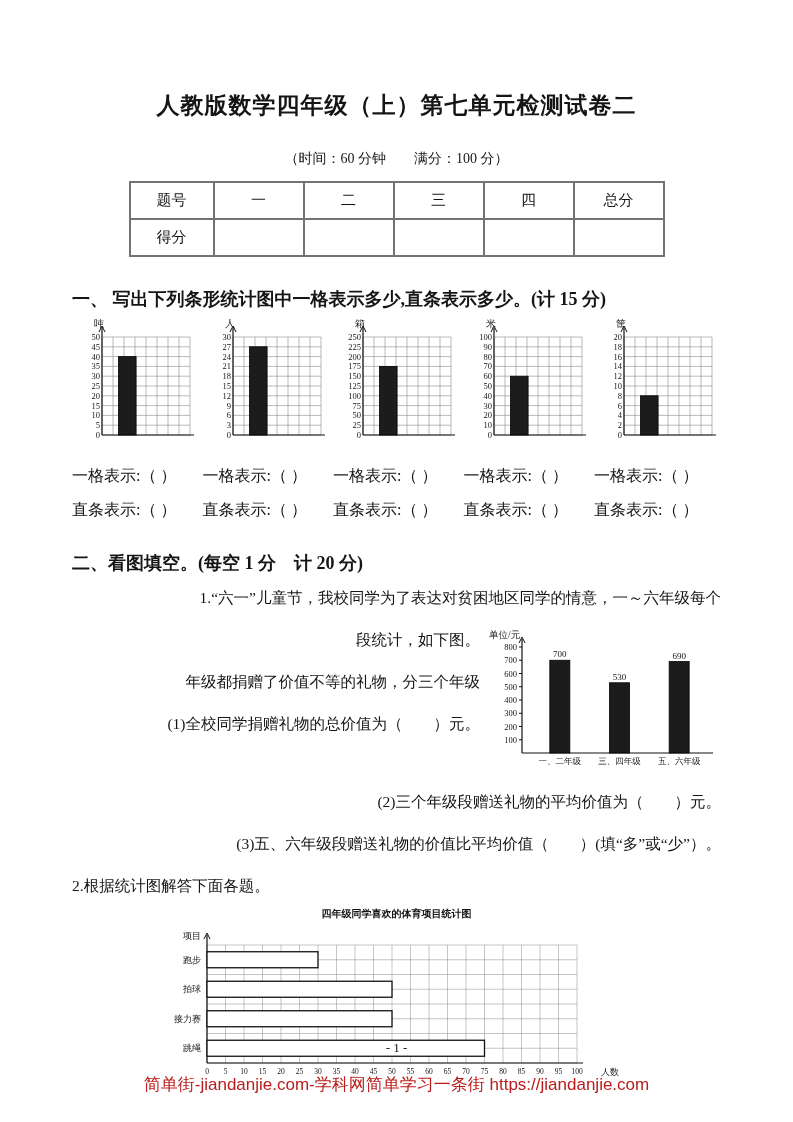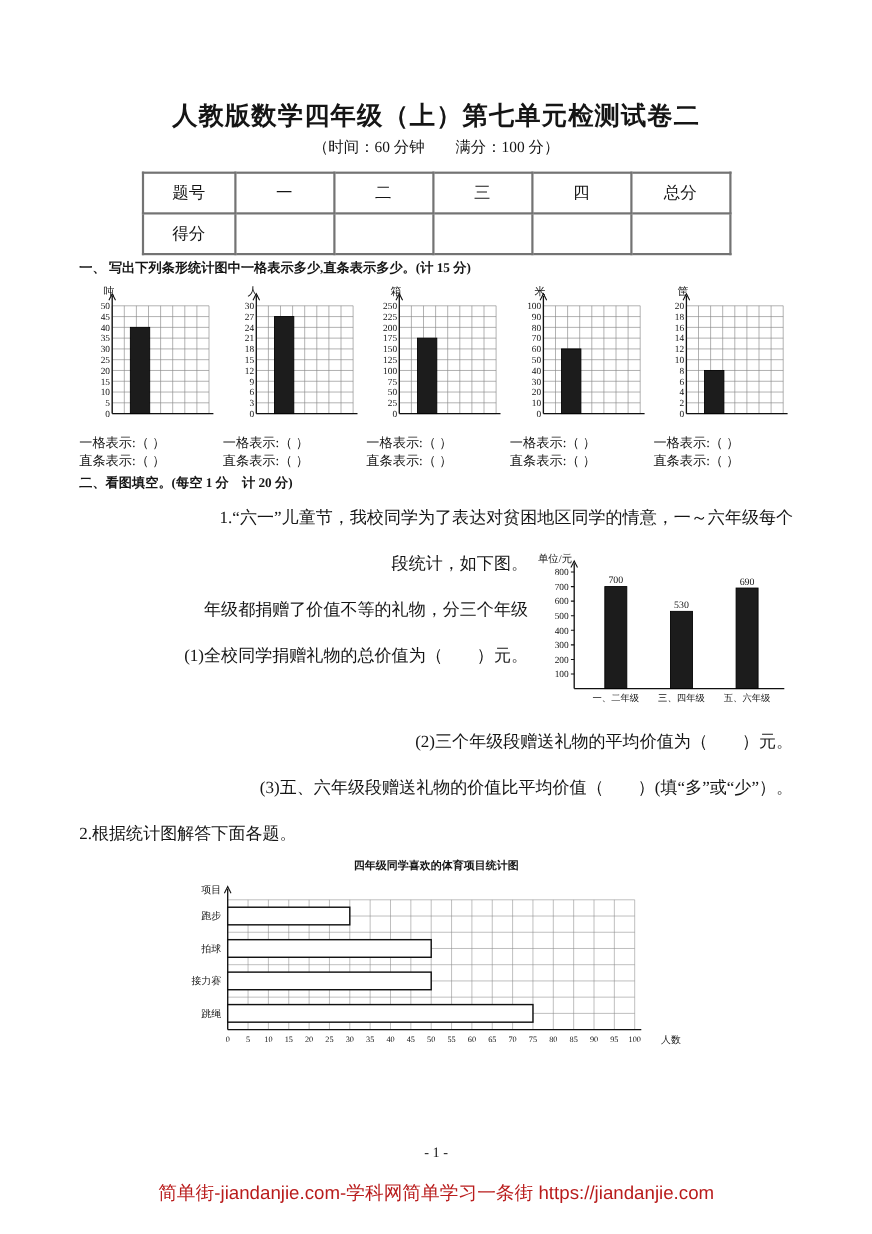--- a/index.html
+++ b/index.html
@@ -5,32 +5,32 @@
   * { margin:0; padding:0; box-sizing:border-box; }
   html,body { background:#ffffff; }
   body {
     width:793px; height:1122px; overflow:hidden;
     font-family:"Liberation Serif","DejaVu Serif",serif;
     color:#151515;
   }
   .page { width:793px; height:1122px; padding:90px 72px 0; position:relative; background:#fff; }
 
   .title { text-align:center; font-size:23px; font-weight:bold; letter-spacing:1px; }
-  .subtitle { text-align:center; font-size:14px; margin-top:4px; }
+  .subtitle { text-align:center; font-size:14px; margin-top:29px; }
 
   table.score { border-collapse:collapse; margin:13px auto 0; }
   table.score td { border:2px solid #737373; width:90px; height:37px; text-align:center; font-size:15px; }
   table.score td.first { width:84px; }
 
-  .sec-heading { font-size:12px; font-weight:bold; margin-top:3px; }
+  .sec-heading { font-size:18px; font-weight:bold; margin-top:30px; }
 
   .charts-row { display:flex; justify-content:space-between; margin-top:8px; }
   .chartcell { width:127px; }
   .minichart { width:124px; height:134px; }
-  .cell-label { font-size:12px; white-space:nowrap; }
+  .cell-label { font-size:16px; margin-top:13px; white-space:nowrap; }
 
   .q1 p, .q2-text { font-size:15.5px; line-height:42px; }
   .q1 { margin-top:2px;text-align:right; }
   .don-chart { float:right; width:235px; height:152px; margin:10px 0 0 6px; }
   .clear { clear:both; }
 
   .sports-wrap { width:480px; margin:0 auto; }
   .sports-title { text-align:center; font-size:10px; font-weight:bold; }
   .sports-chart { width:480px; height:172px; }
 

